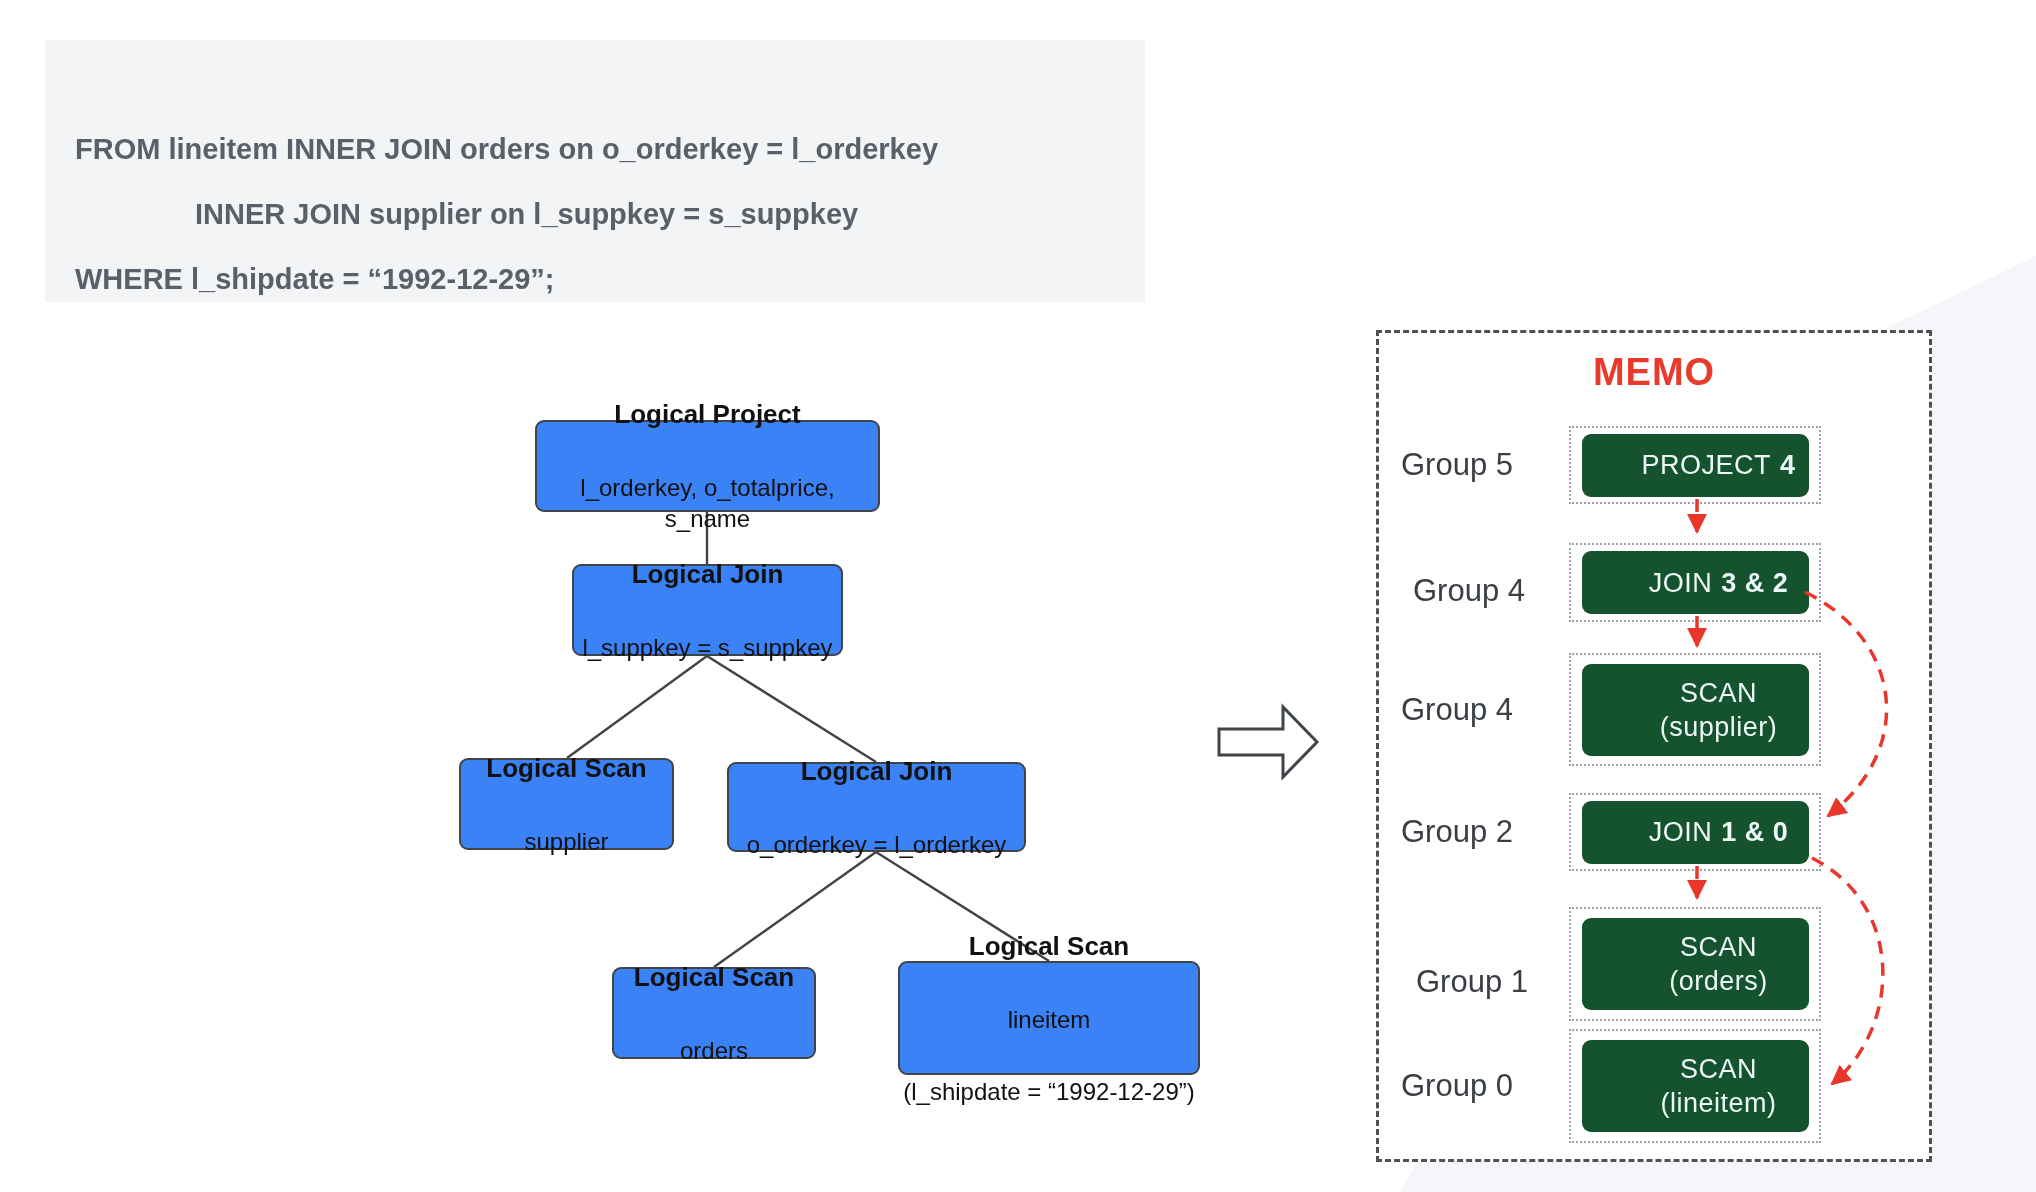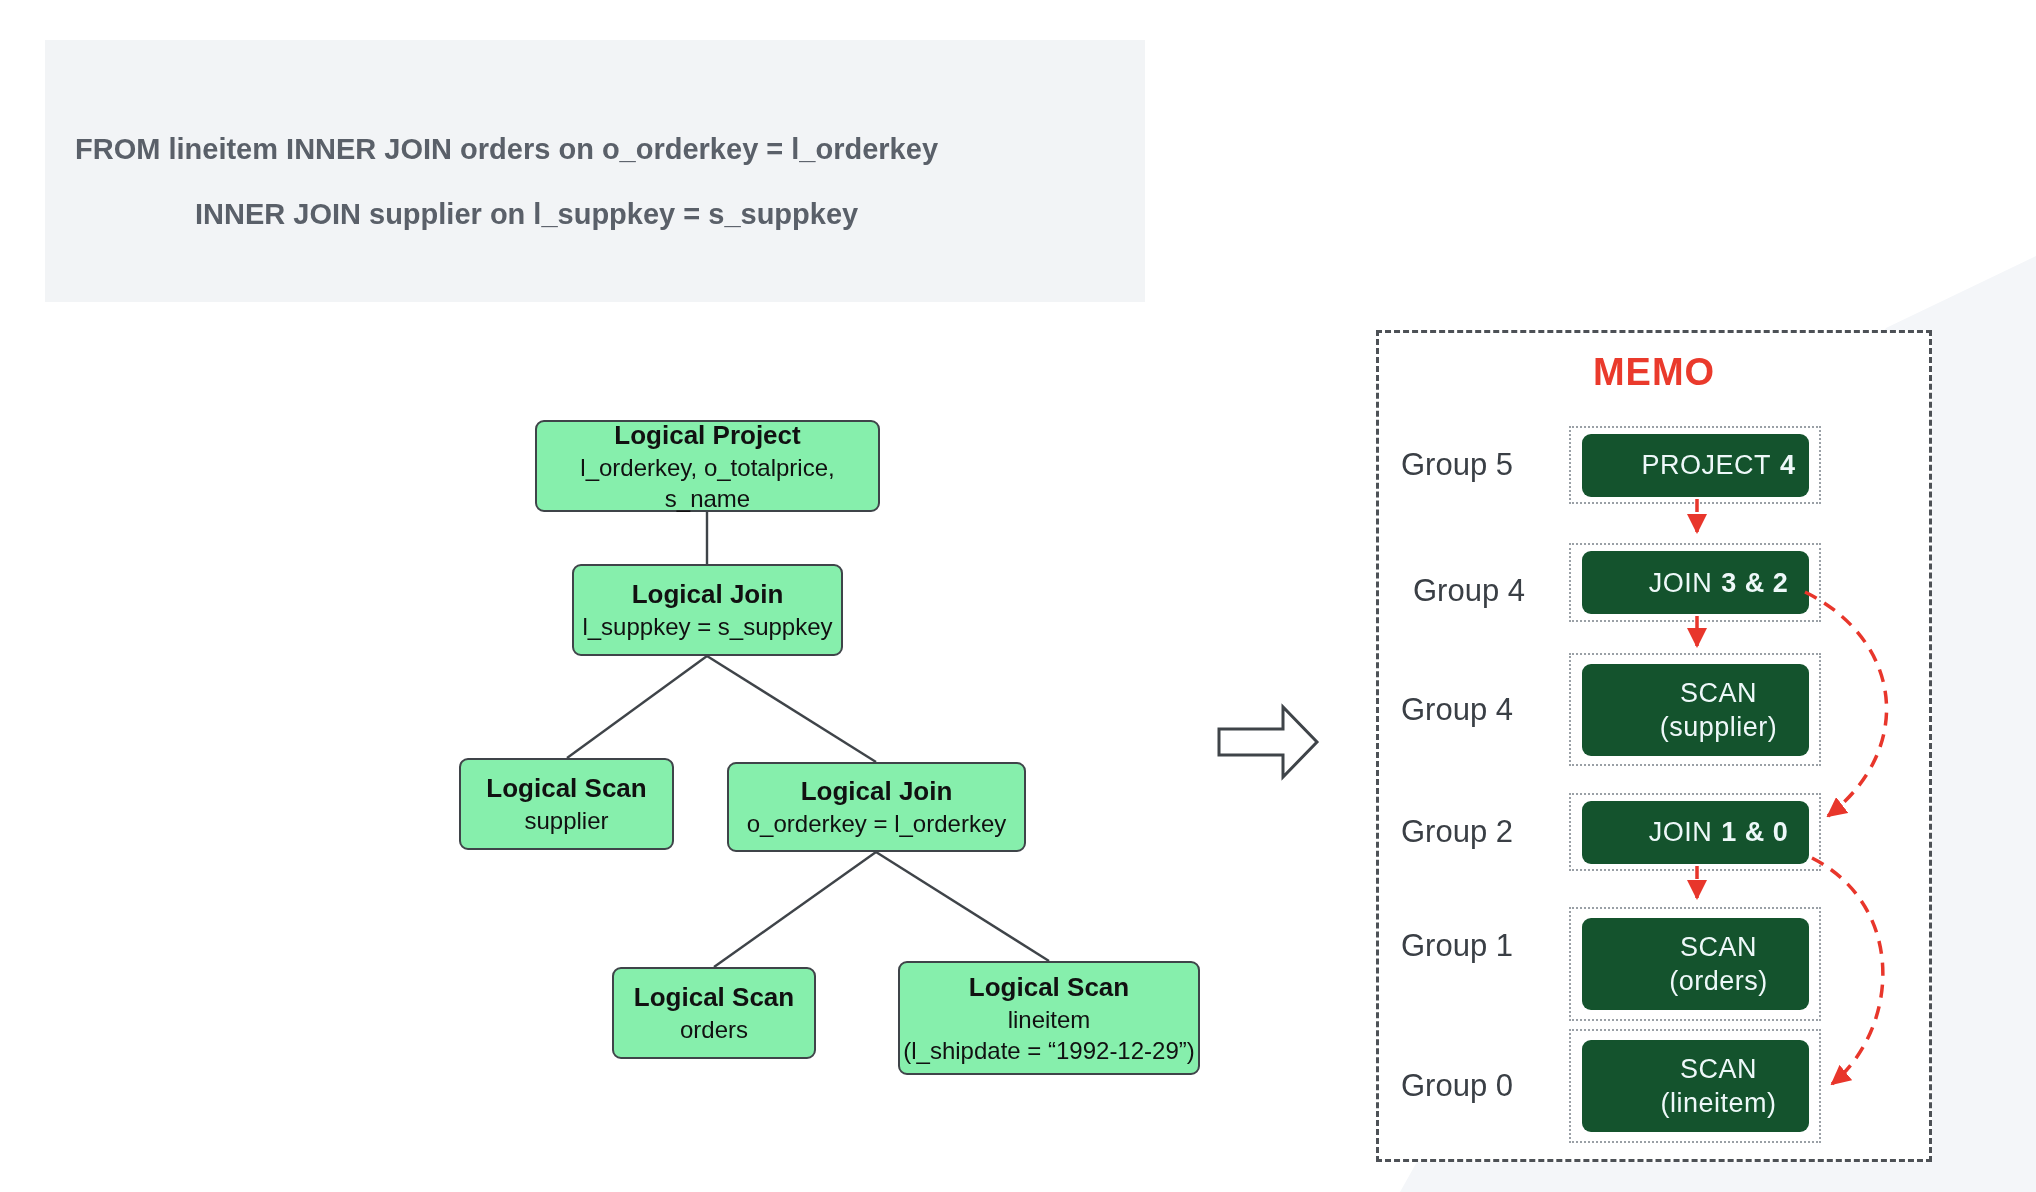--- a/index.html
+++ b/index.html
@@ -19,24 +19,24 @@
     background:#f2f4f6;color:#5a6069;font-weight:bold;font-size:29px;
     padding:0;box-sizing:border-box;
   }
   .sql-line{position:absolute;left:30px;white-space:nowrap;}
   .sql-line.l0{top:28px;}
   .sql-line.l1{top:93px;}
   .sql-line.l2{top:158px;margin-left:120px;}
   .sql-line.l3{top:223px;}
   
   .tnode{
-    position:absolute;box-sizing:border-box;background:#86efac;
+    position:absolute;box-sizing:border-box;background:#3b82f6;
     border:2.5px solid #3f4449;border-radius:9px;
     display:flex;flex-direction:column;justify-content:center;align-items:center;
-    text-align:center;z-index:3;
+    text-align:center;z-index:3;gap:41px;
   }
   .tnode .ttl{font-weight:bold;font-size:26px;color:#111;line-height:33px;}
   .tnode .sub{font-size:24px;color:#111;line-height:31px;}
   
   svg.overlay{position:absolute;left:0;top:0;z-index:2;pointer-events:none;}
   
   .memo{
     position:absolute;left:1376px;top:330px;width:556px;height:832px;
     box-sizing:border-box;border:3px dashed #4d5156;background:#ffffff;z-index:1;
   }
@@ -64,20 +64,21 @@
 </head>
 <body>
 
 <div id="canvas">
 
   <div class="bg-wedge"></div>
 
   <div class="sql-block">
     <div class="sql-line l1">FROM lineitem INNER JOIN orders on o_orderkey = l_orderkey</div>
     <div class="sql-line l2">INNER JOIN supplier on l_suppkey = s_suppkey</div>
+    <div class="sql-line l3">WHERE l_shipdate = “1992-12-29”;</div>
   </div>
 
   <svg class="overlay" width="2036" height="1192" viewBox="0 0 2036 1192">
     <defs>
       <marker id="redArrow" markerWidth="20" markerHeight="20" refX="9" refY="5" orient="auto" markerUnits="userSpaceOnUse" viewBox="0 0 10 10">
         <path d="M0,0 L10,5 L0,10 z" fill="#e8362b"></path>
       </marker>
     </defs>
 
     <g stroke="#3f4449" stroke-width="2.4">
@@ -164,21 +165,21 @@
     <div class="memo-cell" style="top:460px;height:78px;">
       <div class="chip one">
         <div class="row">
             <span>JOIN</span>
             <b>1 &amp; 0</b>
           </div>
 
       </div>
     </div>
 
-    <div class="memo-label" style="top:556px;height:114px;">Group 1</div>
+    <div class="memo-label" style="top:592px;height:114px;margin-left:15px;">Group 1</div>
     <div class="memo-cell" style="top:574px;height:114px;">
       <div class="chip two">
         <div class="row">
             <span>SCAN</span>
           </div>
         <span>(orders)</span>
       </div>
     </div>
 
     <div class="memo-label" style="top:696px;height:114px;">Group 0</div>

